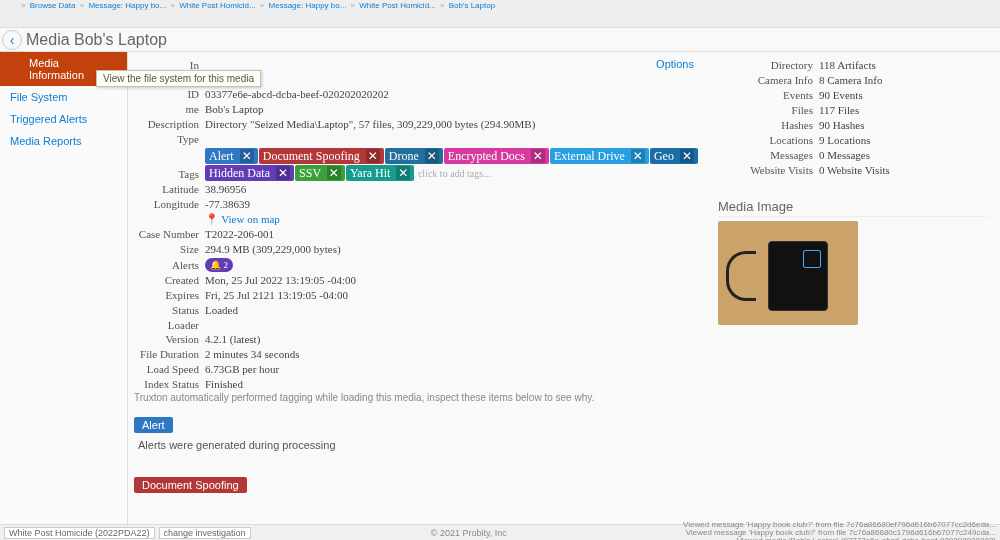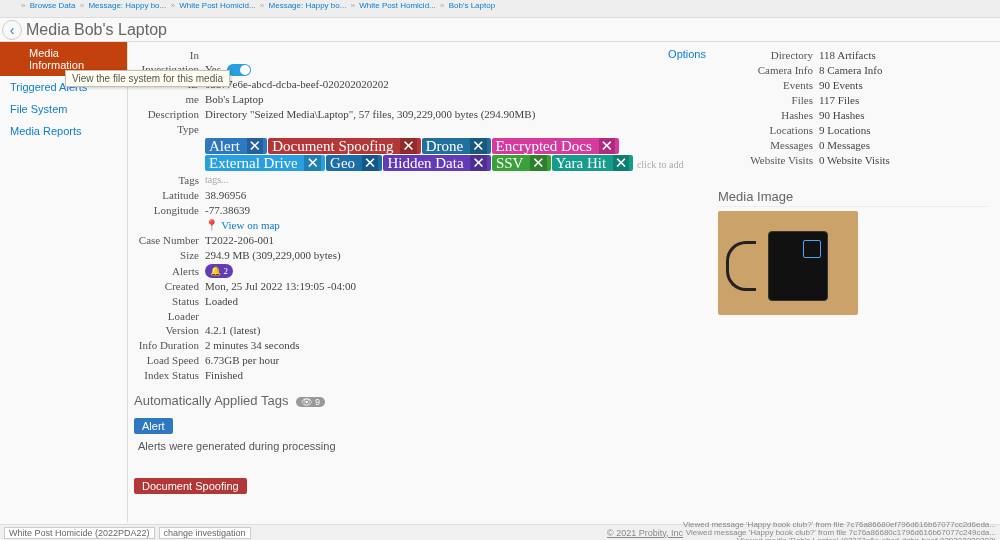--- a/index.html
+++ b/index.html
@@ -1,58 +1,58 @@
 <!DOCTYPE html>
 <html><head>
 <meta charset="utf-8">
 <style>
   * { box-sizing: border-box; margin: 0; padding: 0; }
   body { font-family: "Segoe UI", Arial, sans-serif; font-size: 11px; color: #333; background: #f9f9f9; width: 1000px; height: 540px; overflow: hidden; position: relative; }
-  .crumb-bar { height: 18px; background: #eee; border-bottom: 1px solid #ddd; font-size: 8px; color: #888; padding: 0 20px; line-height: 12px; white-space: nowrap; overflow: hidden; }
+  .crumb-bar { height: 28px; background: #eee; border-bottom: 1px solid #ddd; font-size: 8px; color: #888; padding: 0 20px; line-height: 12px; white-space: nowrap; overflow: hidden; }
   .crumb-bar span { color: #0a7dd6; margin: 0 1px; }
   .crumb-bar .sep { color: #aaa; }
   .title-bar { height: 24px; border-bottom: 1px solid #ddd; display: flex; align-items: center; padding-left: 2px; }
   .back-btn { width: 20px; height: 20px; border: 1px solid #ccc; border-radius: 50%; color: #2d78c0; font-size: 14px; line-height: 18px; text-align: center; margin-right: 4px; cursor: pointer; }
   .title-bar h1 { font-size: 16px; font-weight: 300; color: #666; }
   .main-row { display: flex; height: 480px; }
   .sidebar { width: 128px; border-right: 1px solid #ddd; background: #fafafa; }
   .sidebar .item { padding: 5px 10px; font-size: 11px; color: #0a7dd6; cursor: pointer; }
   .sidebar .item.active { background: #c2410c; color: #fff; padding-left: 29px; }
-  .tooltip { position: absolute; left: 65px; top: 70px; background: #fffef0; border: 1px solid #c0c0c0; padding: 2px 6px; font-size: 10px; color: #555; z-index: 100; box-shadow: 1px 1px 3px rgba(0,0,0,.2); }
+  .tooltip { position: absolute; left: 96px; top: 70px; background: #fffef0; border: 1px solid #c0c0c0; padding: 2px 6px; font-size: 10px; color: #555; z-index: 100; box-shadow: 1px 1px 3px rgba(0,0,0,.2); }
   .content { flex: 1; overflow: auto; padding: 6px 12px 6px 6px; }
   .content::-webkit-scrollbar { width: 14px; }
   .content::-webkit-scrollbar-thumb { background: #cdcdcd; border-radius: 3px; }
   .content::-webkit-scrollbar-track { background: #f0f0f0; }
   .details-row { display: flex; gap: 10px; }
   .kv-col { flex: 1; position: relative; }
-  .options { position: absolute; right: 2px; top: 0; color: #0a7dd6; font-size: 11px; cursor: pointer; }
+  .options { position: absolute; right: 14px; top: 0; color: #0a7dd6; font-size: 11px; cursor: pointer; }
   .kv { display: flex; align-items: flex-end; margin-bottom: 1px; line-height: 14px; font-family: Liberation Serif, serif; }
   .kv .k { width: 65px; text-align: right; color: #555; margin-right: 6px; flex-shrink: 0; }
   .kv .v { flex: 1; color: #444; }
   .toggle { display: inline-block; width: 24px; height: 12px; background: #289fe0; border-radius: 7px; position: relative; vertical-align: middle; margin-left: 3px;}
   .toggle::after { content:""; position: absolute; right: 1px; top: 1px; width: 10px; height: 10px; background: #fff; border-radius: 50%; }
-  .tag { display: inline-block; color: #fff; font-size: 15px; padding: 1px 4px; border-radius: 2px; margin: 1px 1px 0 0; white-space: nowrap; }
+  .tag { display: inline-block; color: #fff; font-size: 12px; padding: 1px 4px; border-radius: 2px; margin: 1px 1px 0 0; white-space: nowrap; }
   .tag .x { background: rgba(0,0,0,.2); margin-left: 3px; padding: 0 2px; border-radius: 1px; }
   .badge { display: inline-block; background: #633bb7; color: #fff; border-radius: 8px; font-size: 9px; padding: 0 5px; }
   .link { color: #0a7dd6; text-decoration: none; }
   .facets h2, .media-img h2 { font-size: 13px; font-weight: 400; color: #666; border-bottom: 1px solid #eee; padding-bottom: 2px; margin-bottom: 4px; }
   .facets { width: 270px; }
   .facets .kv .k { width: 95px; }
   .mimg { width:140px;height:104px;background:#cba26a;border-radius:2px;position:relative;overflow:hidden;margin-top:4px; }
   .hdd { position:absolute;left:50px;top:20px;width:60px;height:70px;background:#111;border-radius:4px;border:1px solid #333; }
   .hdd::after{content:"";position:absolute;right:6px;top:8px;width:16px;height:16px;border:1px solid #4af;border-radius:2px;}
   .cable{position:absolute;left:8px;top:30px;width:30px;height:50px;border:3px solid #222;border-right:none;border-radius:20px 0 0 20px;}
   .section-head { margin: 10px 0 4px; font-size: 13px; font-weight: 300; color: #666; }
   .section-head .cnt { background: #999; color: #fff; border-radius: 8px; font-size: 9px; padding: 0 5px; margin-left: 4px; }
   .desc-small { color: #888; font-size: 10px; margin-bottom: 8px; }
   .tag-heading { display: inline-block; color: #fff; font-size: 11px; padding: 2px 8px; border-radius: 2px; margin: 6px 0 4px; }
   .reason-line { color: #555; margin: 2px 0 20px 4px; }
   .status-bar { position: absolute; bottom: 0; left: 0; right: 0; height: 16px; background: #f0f0f0; border-top: 1px solid #ddd; font-size: 9px; color: #666; display: flex; align-items: center; padding: 0 4px; }
   .status-bar .btn { border: 1px solid #ccc; background: #fff; padding: 0 4px; margin-right: 4px; cursor: pointer; }
-  .status-bar .center { flex: 1; text-align: right; color: #888; text-decoration: underline; }
+  .status-bar .center { flex: 1; text-align: center; color: #888; }
   .status-bar .right { text-align: right; font-size: 8px; color: #888; line-height: 1; }
 </style>
 </head>
 <body>
 
 <div class="crumb-bar">
   <span class="sep">»</span> <span>Browse Data</span>
   <span class="sep">»</span> <span>Message: Happy bo...</span>
   <span class="sep">»</span> <span>White Post Homicid...</span>
   <span class="sep">»</span> <span>Message: Happy bo...</span>
@@ -61,22 +61,22 @@
 </div>
 
 <div class="title-bar">
   <div class="back-btn">‹</div>
   <h1>Media Bob's Laptop</h1>
 </div>
 
 <div class="main-row">
   <div class="sidebar">
     <div class="item active">Media Information</div>
+    <div class="item">File System</div>
     <div class="item">Triggered Alerts</div>
-    <div class="item">File System</div>
     <div class="item">Media Reports</div>
   </div>
 
   <div class="content">
     <div class="details-row">
       <div class="kv-col">
         <span class="options link">Options</span>
 
         <div class="kv">
             <div class="k">In Investigation</div>
@@ -123,29 +123,33 @@
           </div>
         <div class="kv">
             <div class="k">Alerts</div>
             <div class="v"><span class="badge">🔔 <span>2</span></span></div>
           </div>
         <div class="kv">
             <div class="k">Created</div>
             <div class="v">Mon, 25 Jul 2022 13:19:05 -04:00</div>
           </div>
         <div class="kv">
+            <div class="k">Expires</div>
+            <div class="v">Fri, 25 Jul 2121 13:19:05 -04:00</div>
+          </div>
+        <div class="kv">
             <div class="k">Status</div>
             <div class="v">Loaded</div>
           </div>
         <div class="kv">
             <div class="k">Loader Version</div>
             <div class="v">4.2.1 (latest)</div>
           </div>
         <div class="kv">
-            <div class="k">Info Duration</div>
+            <div class="k">File Duration</div>
             <div class="v">2 minutes 34 seconds</div>
           </div>
         <div class="kv">
             <div class="k">Load Speed</div>
             <div class="v">6.73GB per hour</div>
           </div>
         <div class="kv">
             <div class="k">Index Status</div>
             <div class="v">Finished</div>
           </div>
@@ -189,24 +193,21 @@
         <div class="media-img" style="margin-top:22px;">
           <h2>Media Image</h2>
           <div class="mimg">
             <div class="cable"></div>
               <div class="hdd"></div>
           </div>
         </div>
       </div>
     </div>
 
-    <h2 class="section-head">
-      <span>Automatically Applied Tags</span>
-      <span class="cnt">👁 <span>9</span></span>
-    </h2>
+    <div class="desc-small">Truxton automatically performed tagging while loading this media, inspect these items below to see why.</div>
 
     <div id="applied-tags"><div class="tag-heading" style="background: rgb(45, 120, 192);">Alert</div><div class="reason-line">Alerts were generated during processing</div><div class="tag-heading" style="background: rgb(180, 55, 55);">Document Spoofing</div></div>
   </div>
 </div>
 
 <div class="tooltip">View the file system for this media</div>
 
 <div class="status-bar">
   <span class="btn">White Post Homicide (2022PDA22)</span>
   <span class="btn">change investigation</span>

